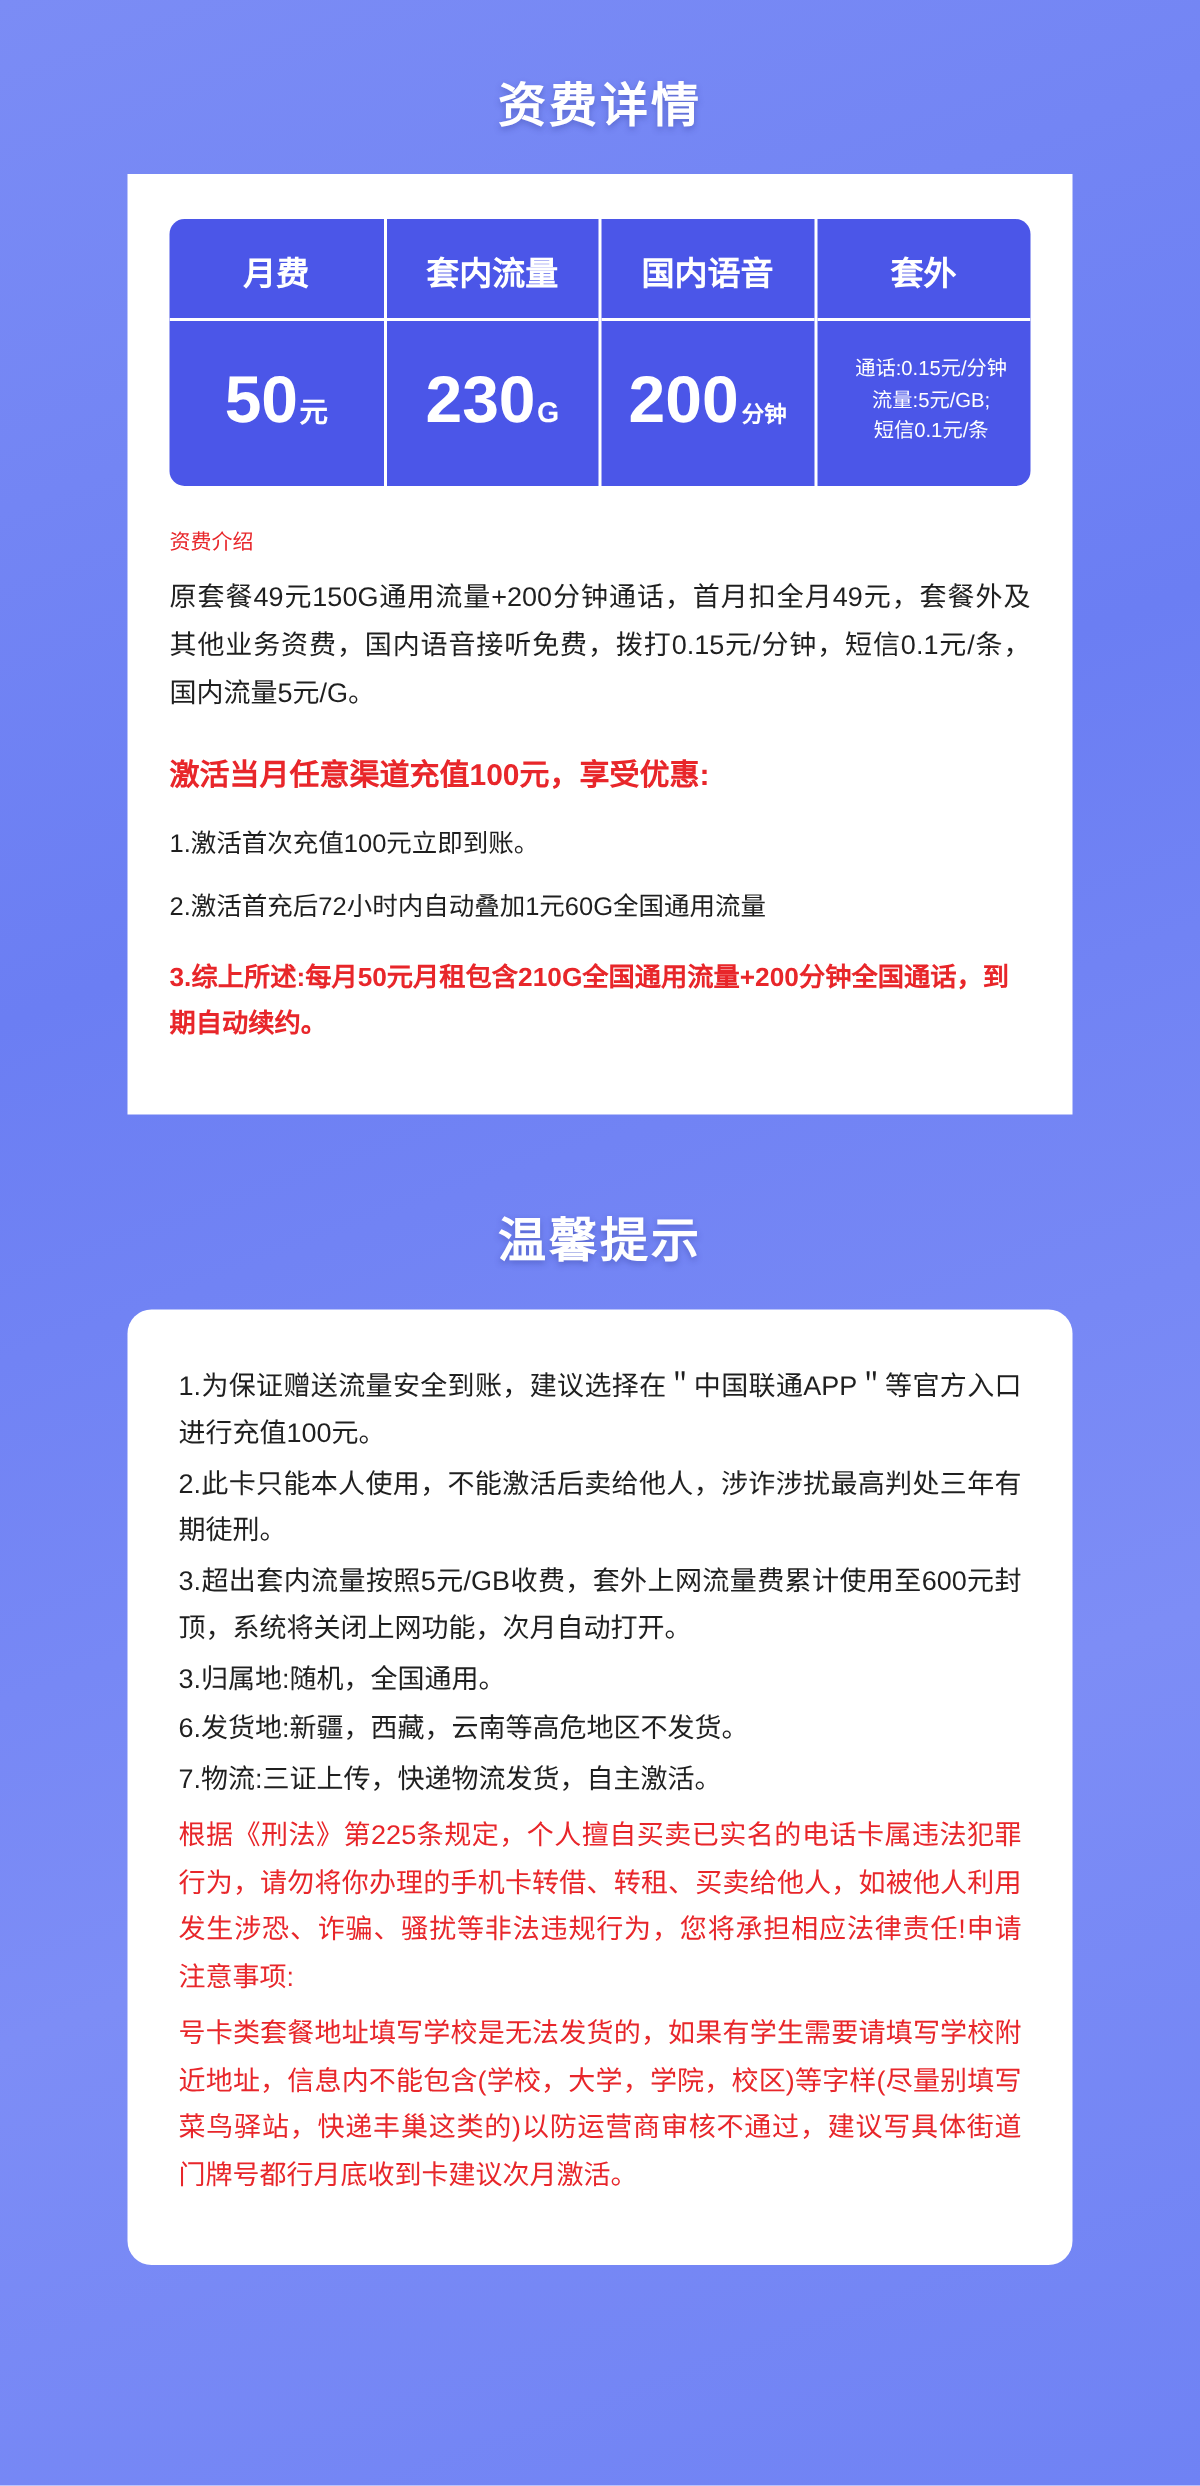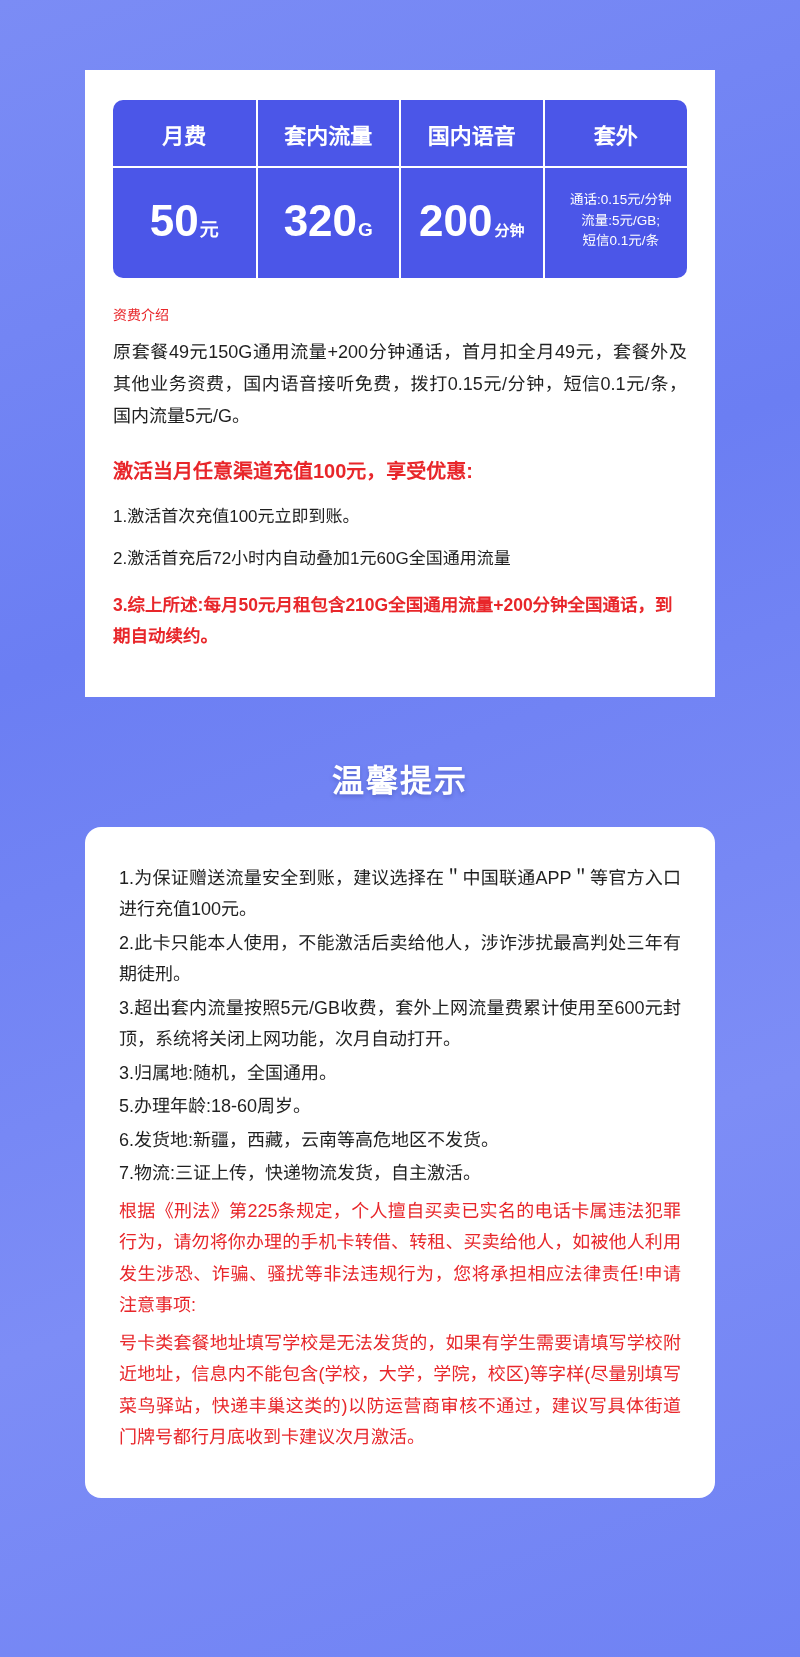--- a/index.html
+++ b/index.html
@@ -155,39 +155,40 @@
     text-align: justify;
   }
   .spacer-60 { height: 58px; }
   .bottom-space { height: 64px; }
 </style>
 </head>
 <body>
 
 <div class="page">
 
+  <h1 class="section-title">资费详情</h1>
 
   <div class="card tariff">
 
     <table class="tariff-table">
       <thead>
         <tr>
           <th>月费</th>
           <th>套内流量</th>
           <th>国内语音</th>
           <th>套外</th>
         </tr>
       </thead>
       <tbody>
         <tr>
           <td>
             <span class="big-num">50</span><span class="unit">元</span>
           </td>
           <td>
-            <span class="big-num">320</span><span class="unit">G</span>
+            <span class="big-num">230</span><span class="unit">G</span>
           </td>
           <td>
             <span class="big-num">200</span><span class="unit-small">分钟</span>
           </td>
           <td>
             <div class="extra-lines">
               <div>通话:0.15元/分钟</div>
               <div>流量:5元/GB;</div>
               <div>短信0.1元/条</div>
             </div>
@@ -210,21 +211,20 @@
 
   <div class="spacer-60"></div>
 
   <h1 class="section-title second">温馨提示</h1>
 
   <div class="card tips-card">
     <p class="tip">1.为保证赠送流量安全到账，建议选择在＂中国联通APP＂等官方入口进行充值100元。</p>
     <p class="tip">2.此卡只能本人使用，不能激活后卖给他人，涉诈涉扰最高判处三年有期徒刑。</p>
     <p class="tip">3.超出套内流量按照5元/GB收费，套外上网流量费累计使用至600元封顶，系统将关闭上网功能，次月自动打开。</p>
     <p class="tip">3.归属地:随机，全国通用。</p>
-    <p class="tip">5.办理年龄:18-60周岁。</p>
     <p class="tip">6.发货地:新疆，西藏，云南等高危地区不发货。</p>
     <p class="tip">7.物流:三证上传，快递物流发货，自主激活。</p>
 
     <p class="tip-red">根据《刑法》第225条规定，个人擅自买卖已实名的电话卡属违法犯罪行为，请勿将你办理的手机卡转借、转租、买卖给他人，如被他人利用发生涉恐、诈骗、骚扰等非法违规行为，您将承担相应法律责任!申请注意事项:</p>
     <p class="tip-red">号卡类套餐地址填写学校是无法发货的，如果有学生需要请填写学校附近地址，信息内不能包含(学校，大学，学院，校区)等字样(尽量别填写菜鸟驿站，快递丰巢这类的)以防运营商审核不通过，建议写具体街道门牌号都行月底收到卡建议次月激活。</p>
   </div>
 
   <div class="bottom-space"></div>
 
 </div>

